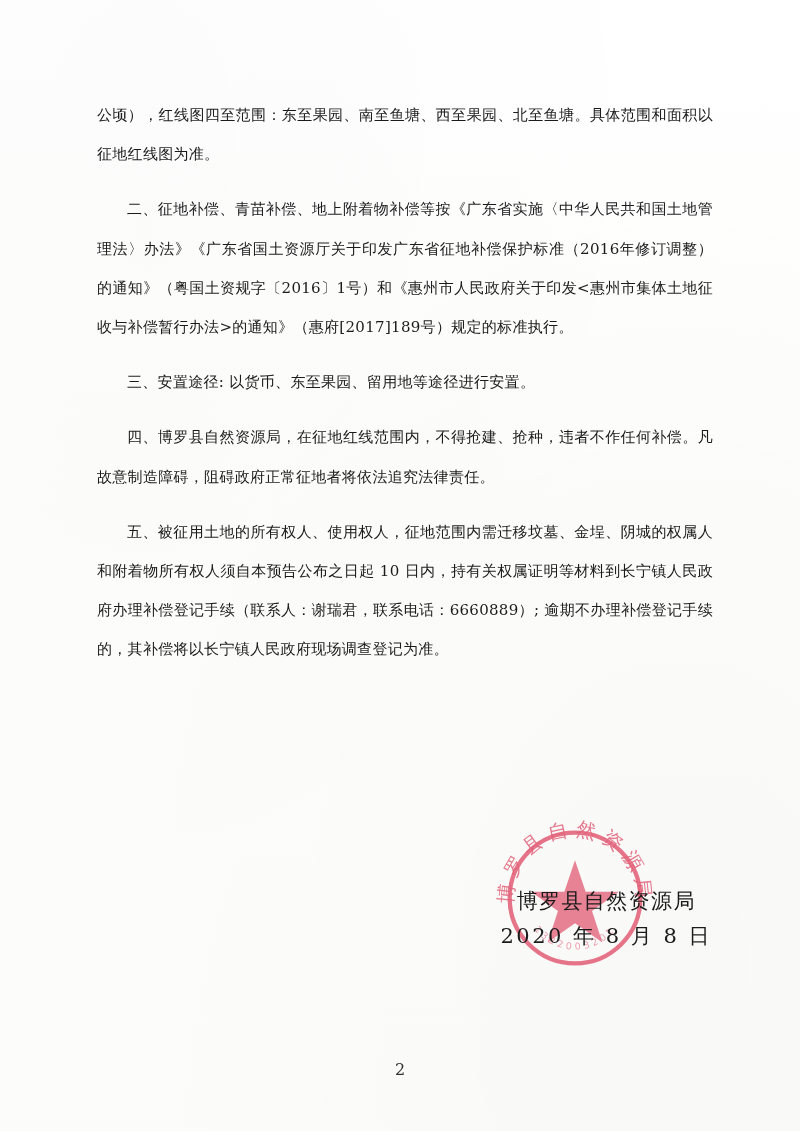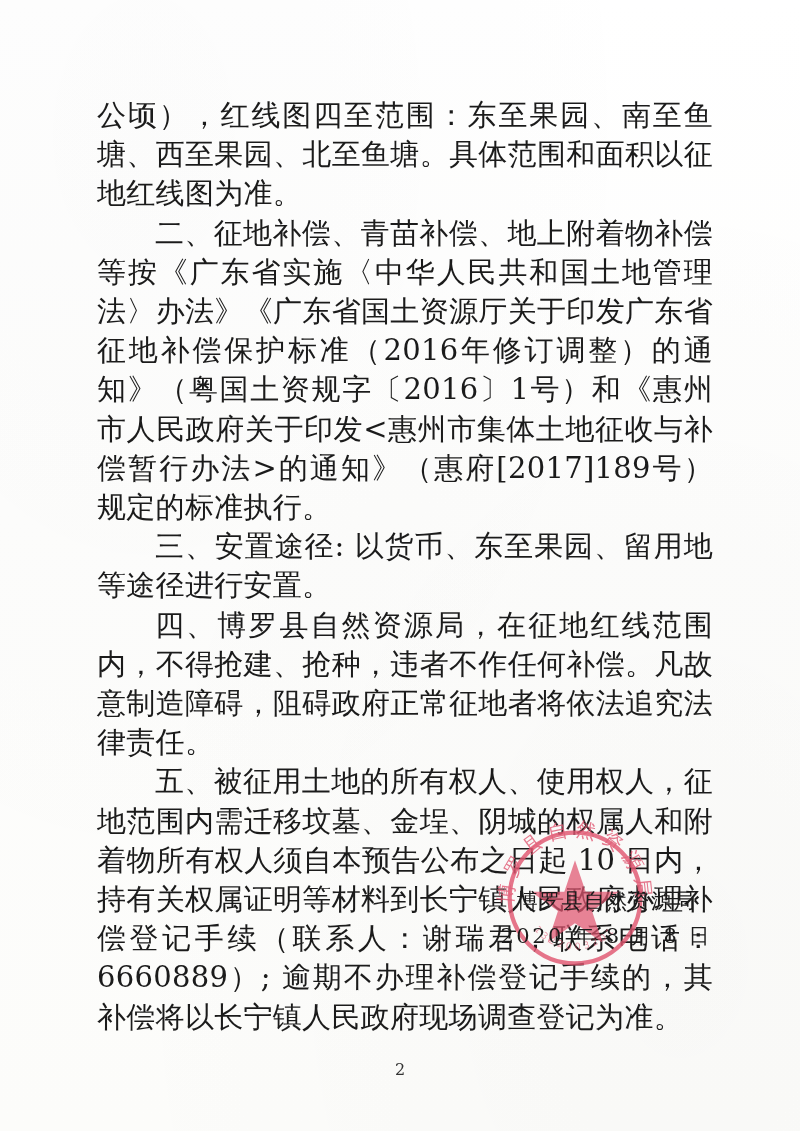--- a/index.html
+++ b/index.html
@@ -36,34 +36,34 @@
 
   #content {
     position: absolute;
     left: 97px;
     top: 96px;
     width: 616px;
     z-index: 2;
   }
 
   .para {
-    font-size: 29px;
+    font-size: 15px;
     line-height: 39.2px;
     color: #1b1b1b;
     text-align: justify;
     text-justify: inter-ideograph;
     letter-spacing: 0.3px;
     margin: 0;
     white-space: normal;
   }
   .para.indent {
     text-indent: 2em;
   }
   .para + .para {
-    margin-top: 0;
+    margin-top: 16px;
   }
 
   
   #signature {
     position: absolute;
     right: 88px;
     top: 884px;
     z-index: 3;
     text-align: center;
     font-size: 21px;

